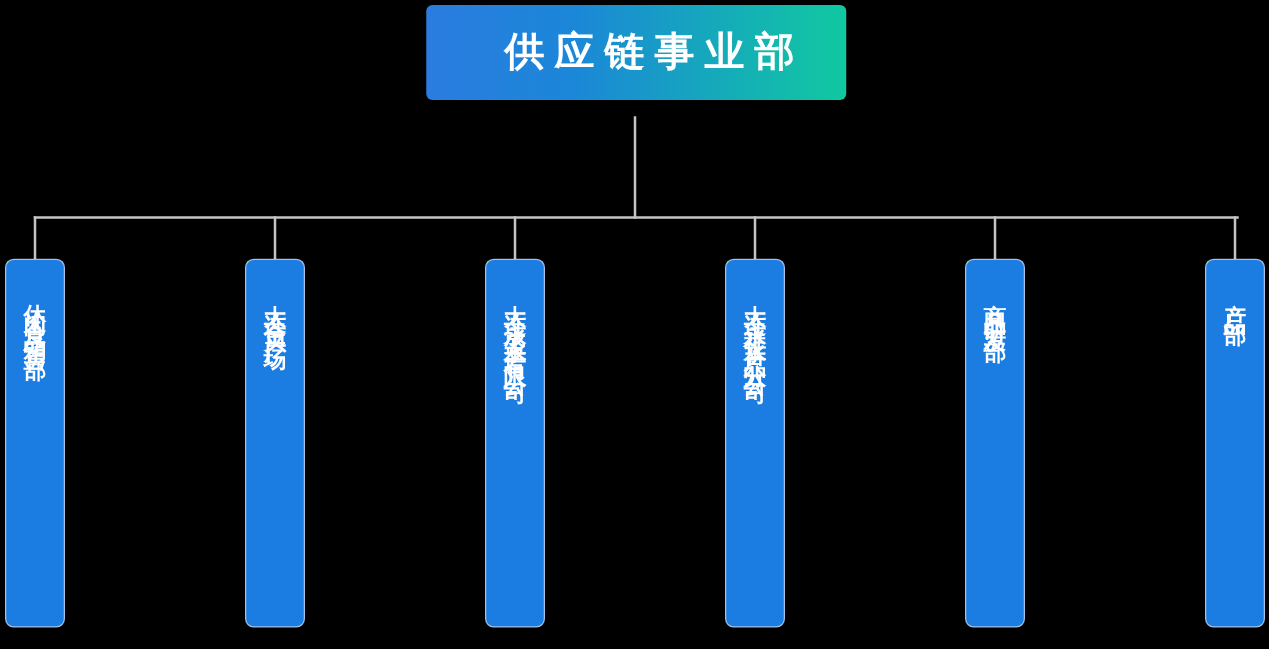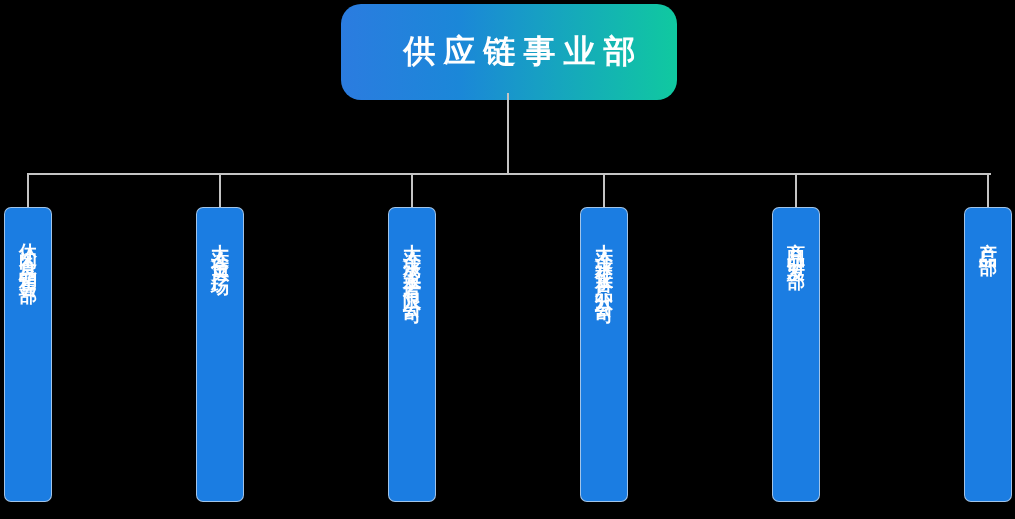--- a/index.html
+++ b/index.html
@@ -15,22 +15,22 @@
     background: #000000;
     overflow: hidden;
   }
 
   
   .root-node {
     position: absolute;
     left: 341px;
     top: 4px;
     width: 336px;
-    height: 96px;
-    border-radius: 20px;
+    height: 76px;
+    border-radius: 5px;
     background: linear-gradient(90deg, #2b7ce0 0%, #1b87d8 35%, #10c9a0 100%);
     display: flex;
     align-items: center;
     justify-content: center;
     box-sizing: border-box;
     cursor: pointer;
     padding-left: 21px;
   }
   .root-label {
     color: #ffffff;

